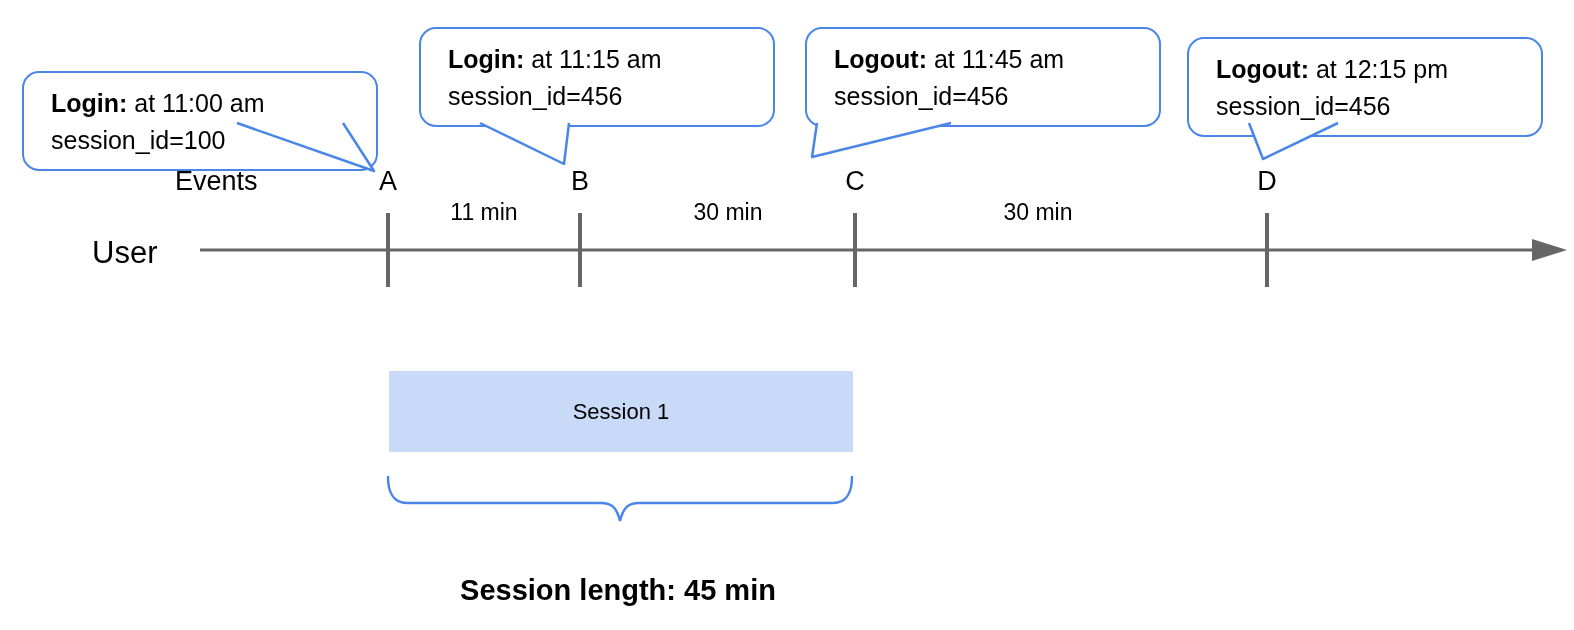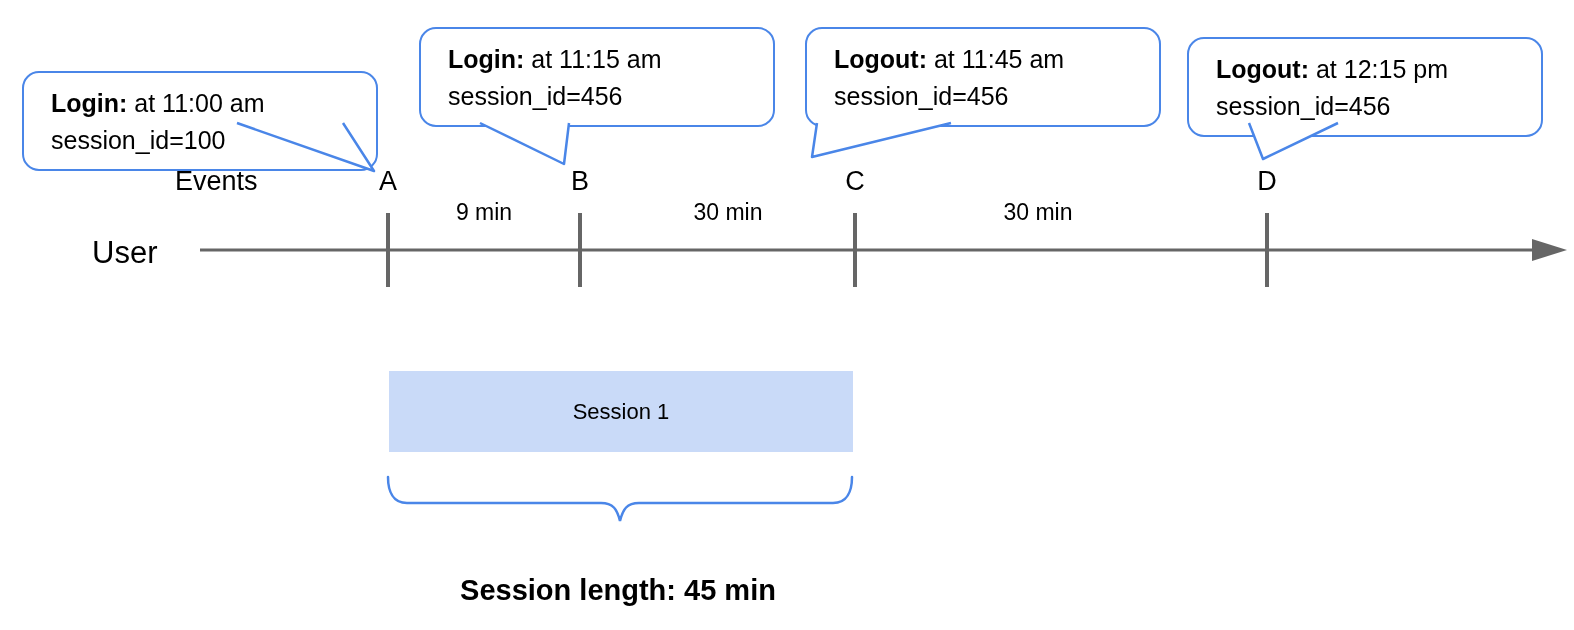--- a/index.html
+++ b/index.html
@@ -81,21 +81,21 @@
   </div>
 
   <div class="label" id="events-label">Events</div>
   <div class="label" id="user-label">User</div>
 
   <div class="label marker-letter" style="left:388px;top:166px;">A</div>
   <div class="label marker-letter" style="left:580px;top:166px;">B</div>
   <div class="label marker-letter" style="left:855px;top:166px;">C</div>
   <div class="label marker-letter" style="left:1267px;top:166px;">D</div>
 
-  <div class="label interval" style="left:484px;top:199px;">9 min</div>
+  <div class="label interval" style="left:484px;top:199px;">11 min</div>
   <div class="label interval" style="left:728px;top:199px;">30 min</div>
   <div class="label interval" style="left:1038px;top:199px;">30 min</div>
 
   <div id="session-box">
     <span>Session 1</span>
   </div>
 
   <div class="label" id="session-length">Session length: 45 min</div>
 
   <svg class="layer" width="1574" height="630">

